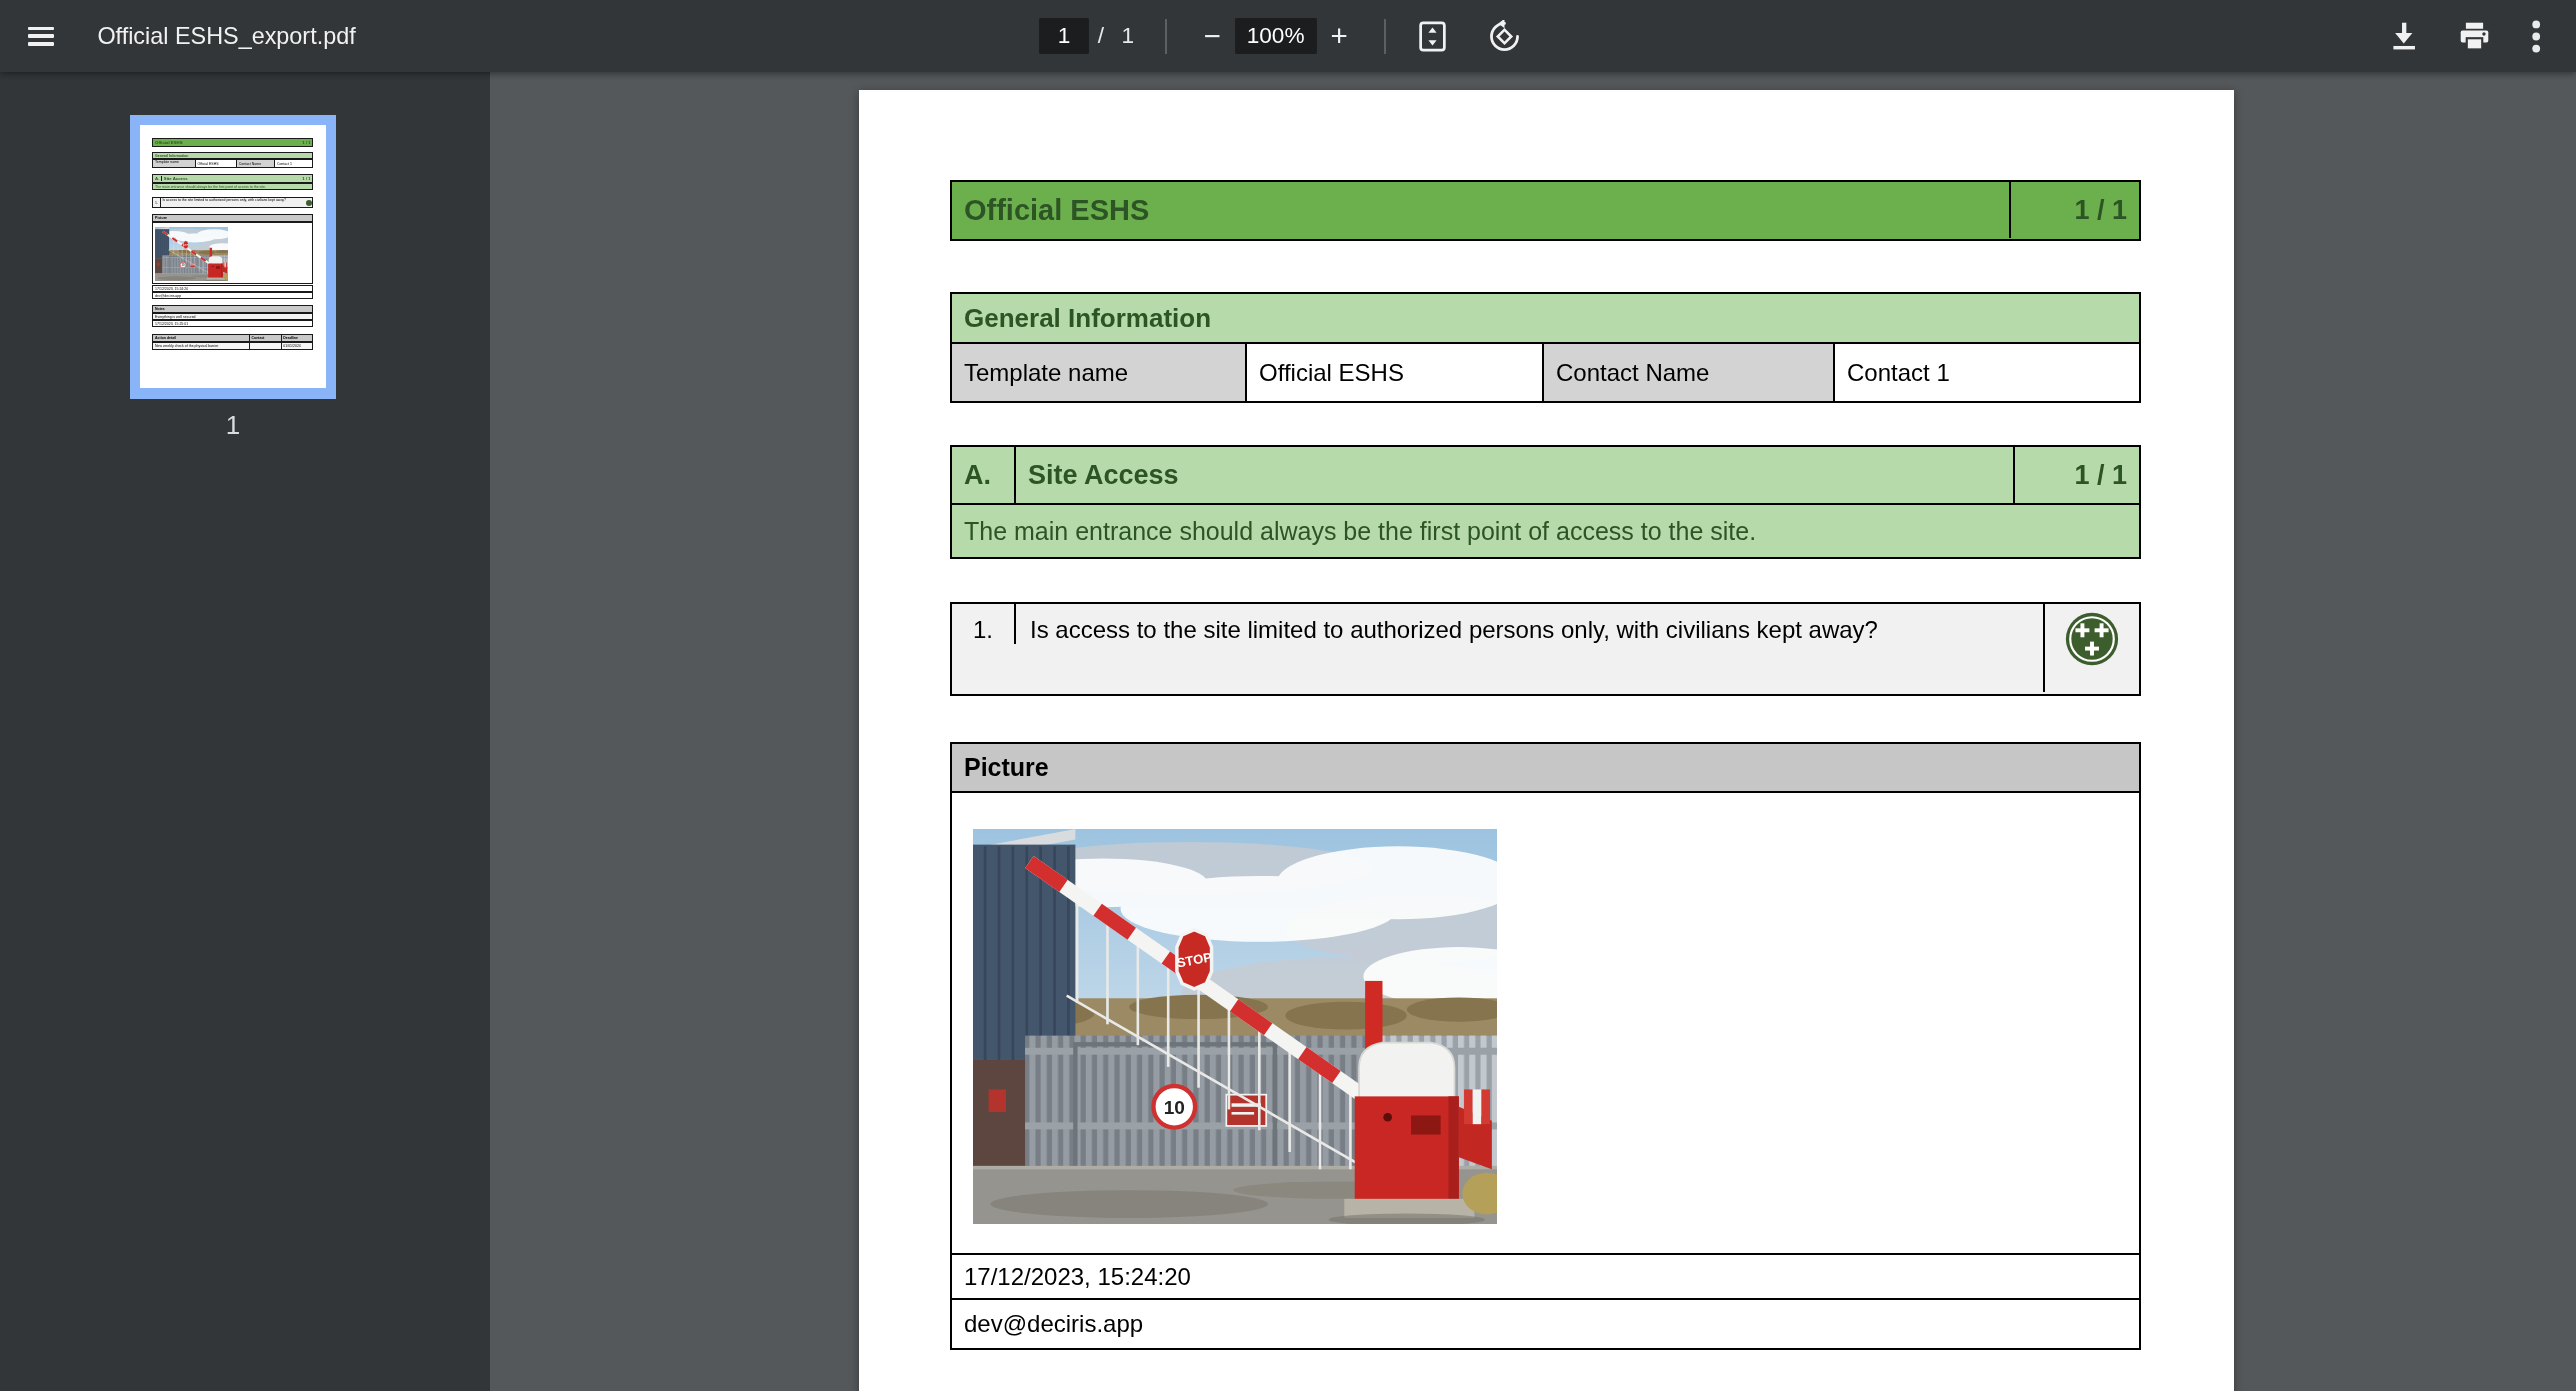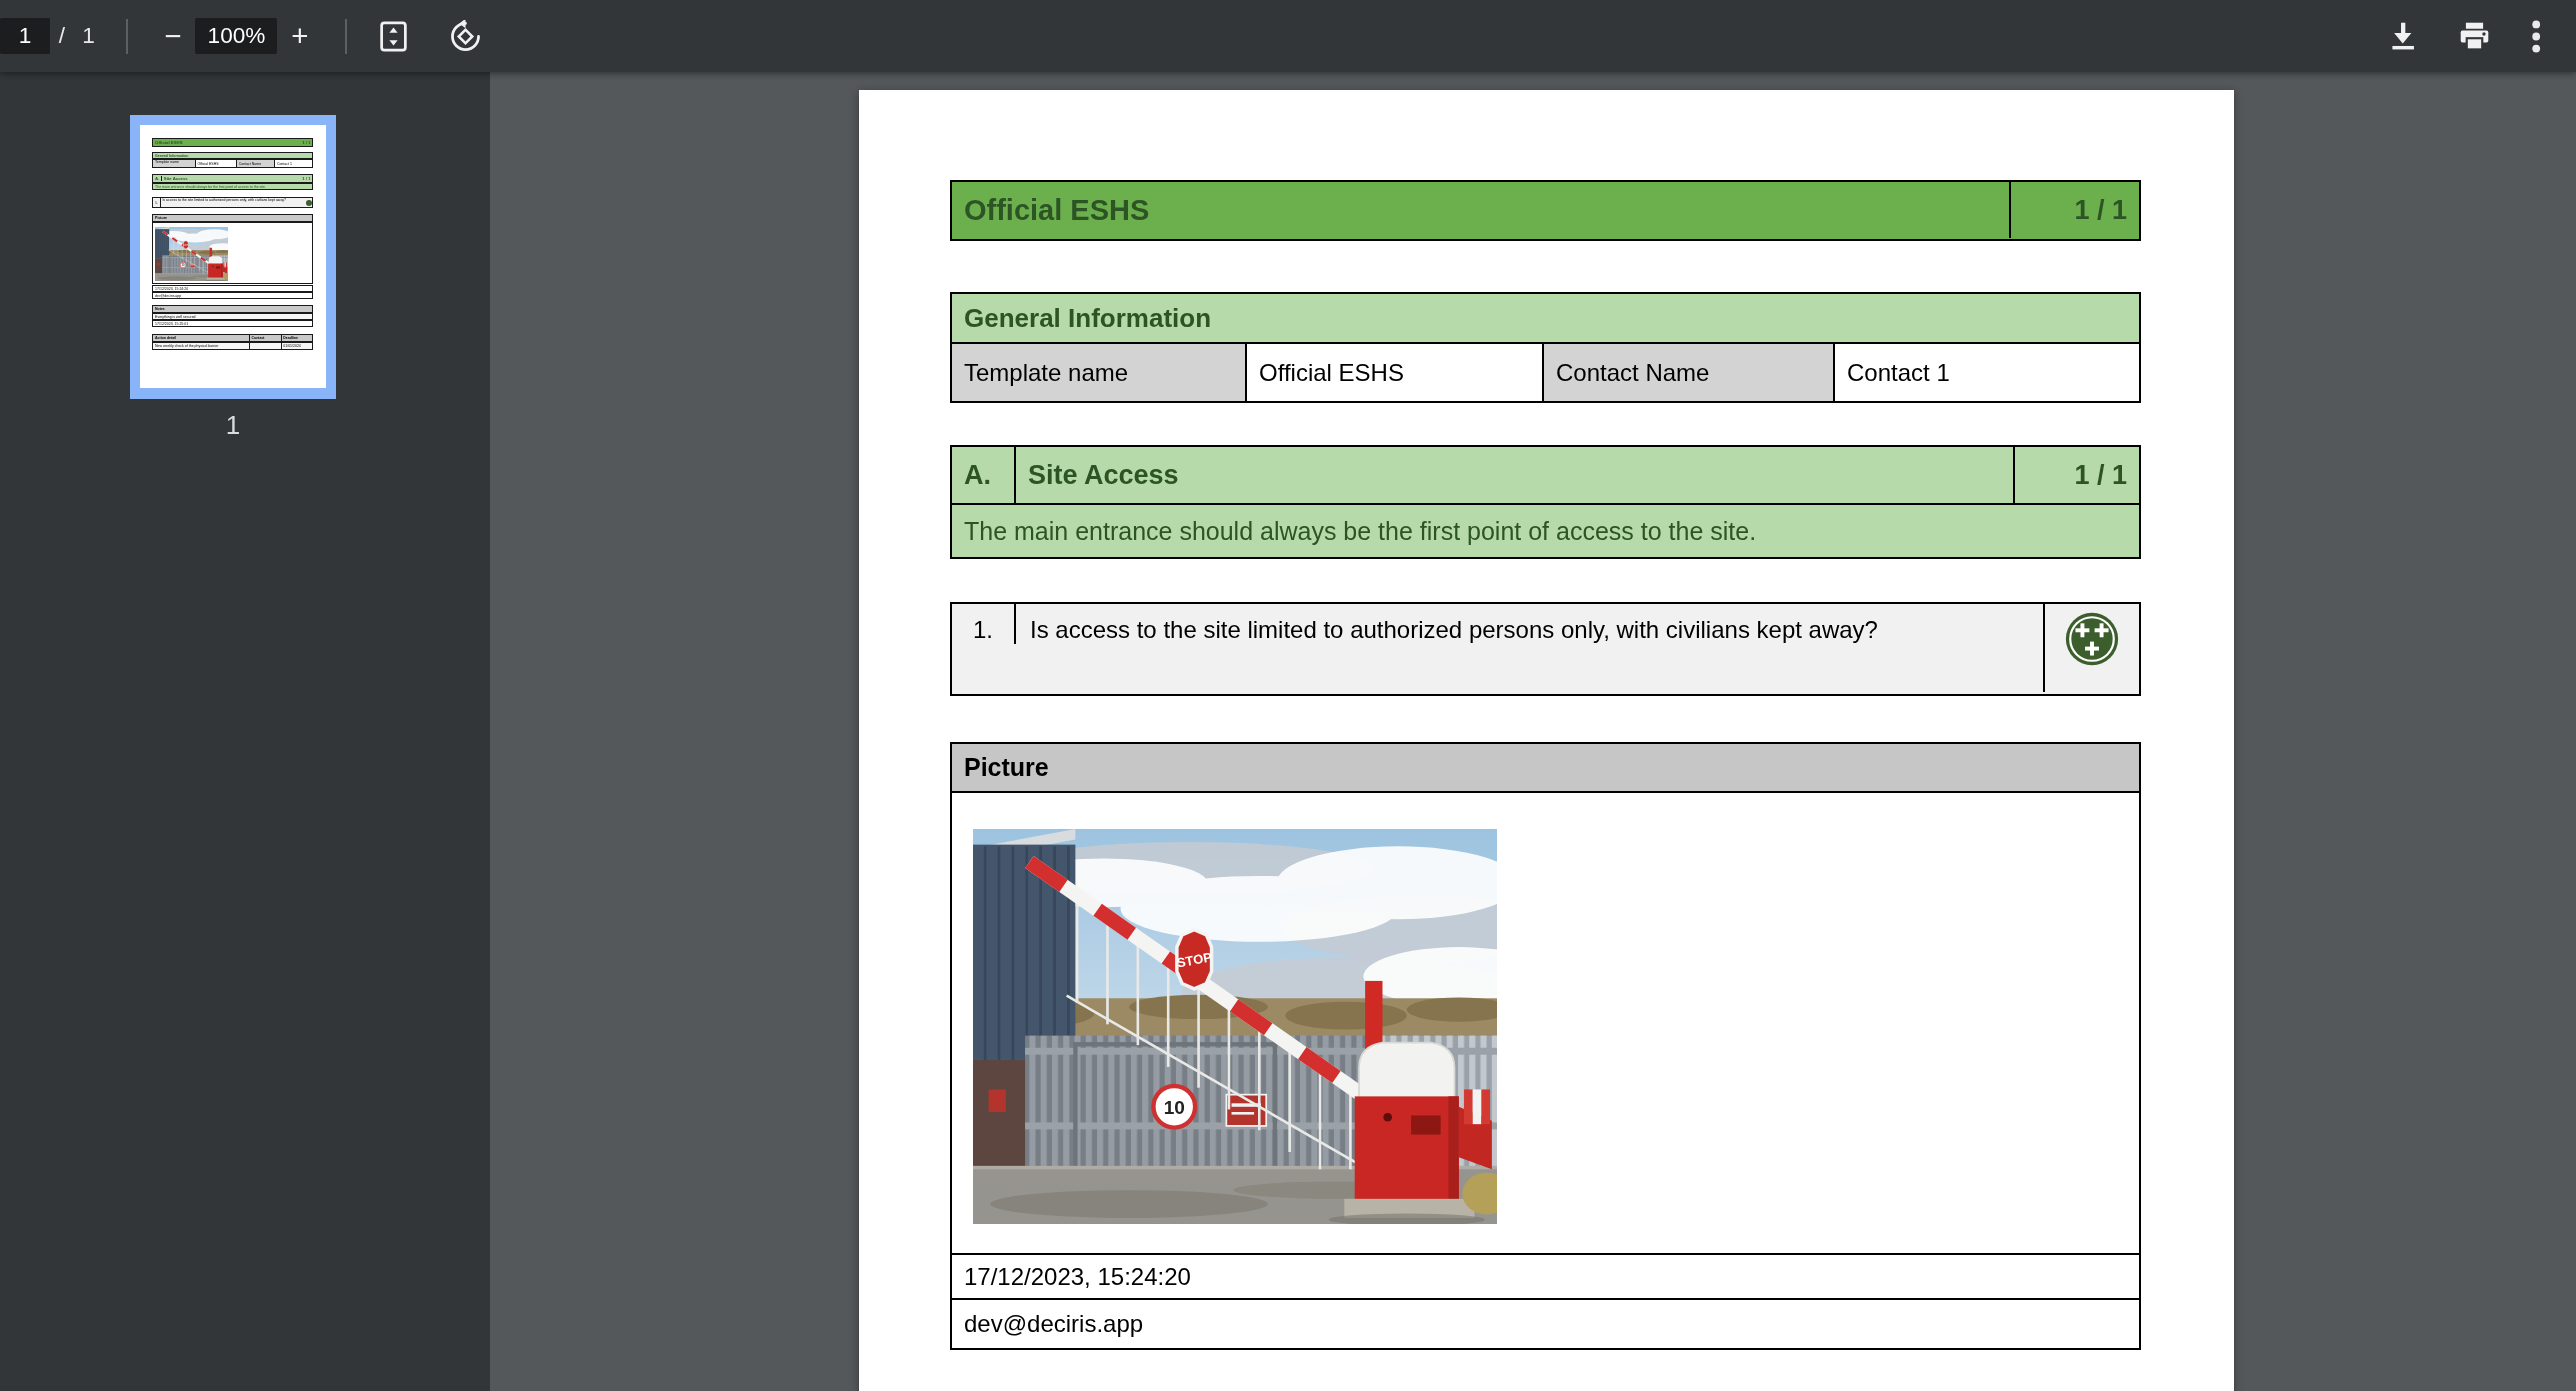--- a/index.html
+++ b/index.html
@@ -195,20 +195,30 @@
         <rect x="586" y="300" width="10" height="40" fill="#d33a32"></rect>
       </g>
       <ellipse cx="592" cy="420" rx="28" ry="24" fill="#b5a05a"></ellipse>
     </symbol>
   </defs>
 </svg>
 
 <div class="stage">
 
   <div class="toolbar">
+    <div class="tb-left">
+      <button class="tb-btn">
+        <span class="hamburger">
+          <span></span>
+            <span></span>
+            <span></span>
+        </span>
+      </button>
+      <div class="tb-title">Official ESHS_export.pdf</div>
+    </div>
     <div class="tb-center">
       <input class="tb-input page-input" value="1" style="">
       <span class="tb-text">/</span>
       <span class="tb-text">1</span>
       <span class="tb-sep"></span>
       <button class="tb-btn zoom-btn">−</button>
       <input class="tb-input zoom-input" value="100%" style="">
       <button class="tb-btn zoom-btn">+</button>
       <span class="tb-sep"></span>
       <button class="tb-btn">

